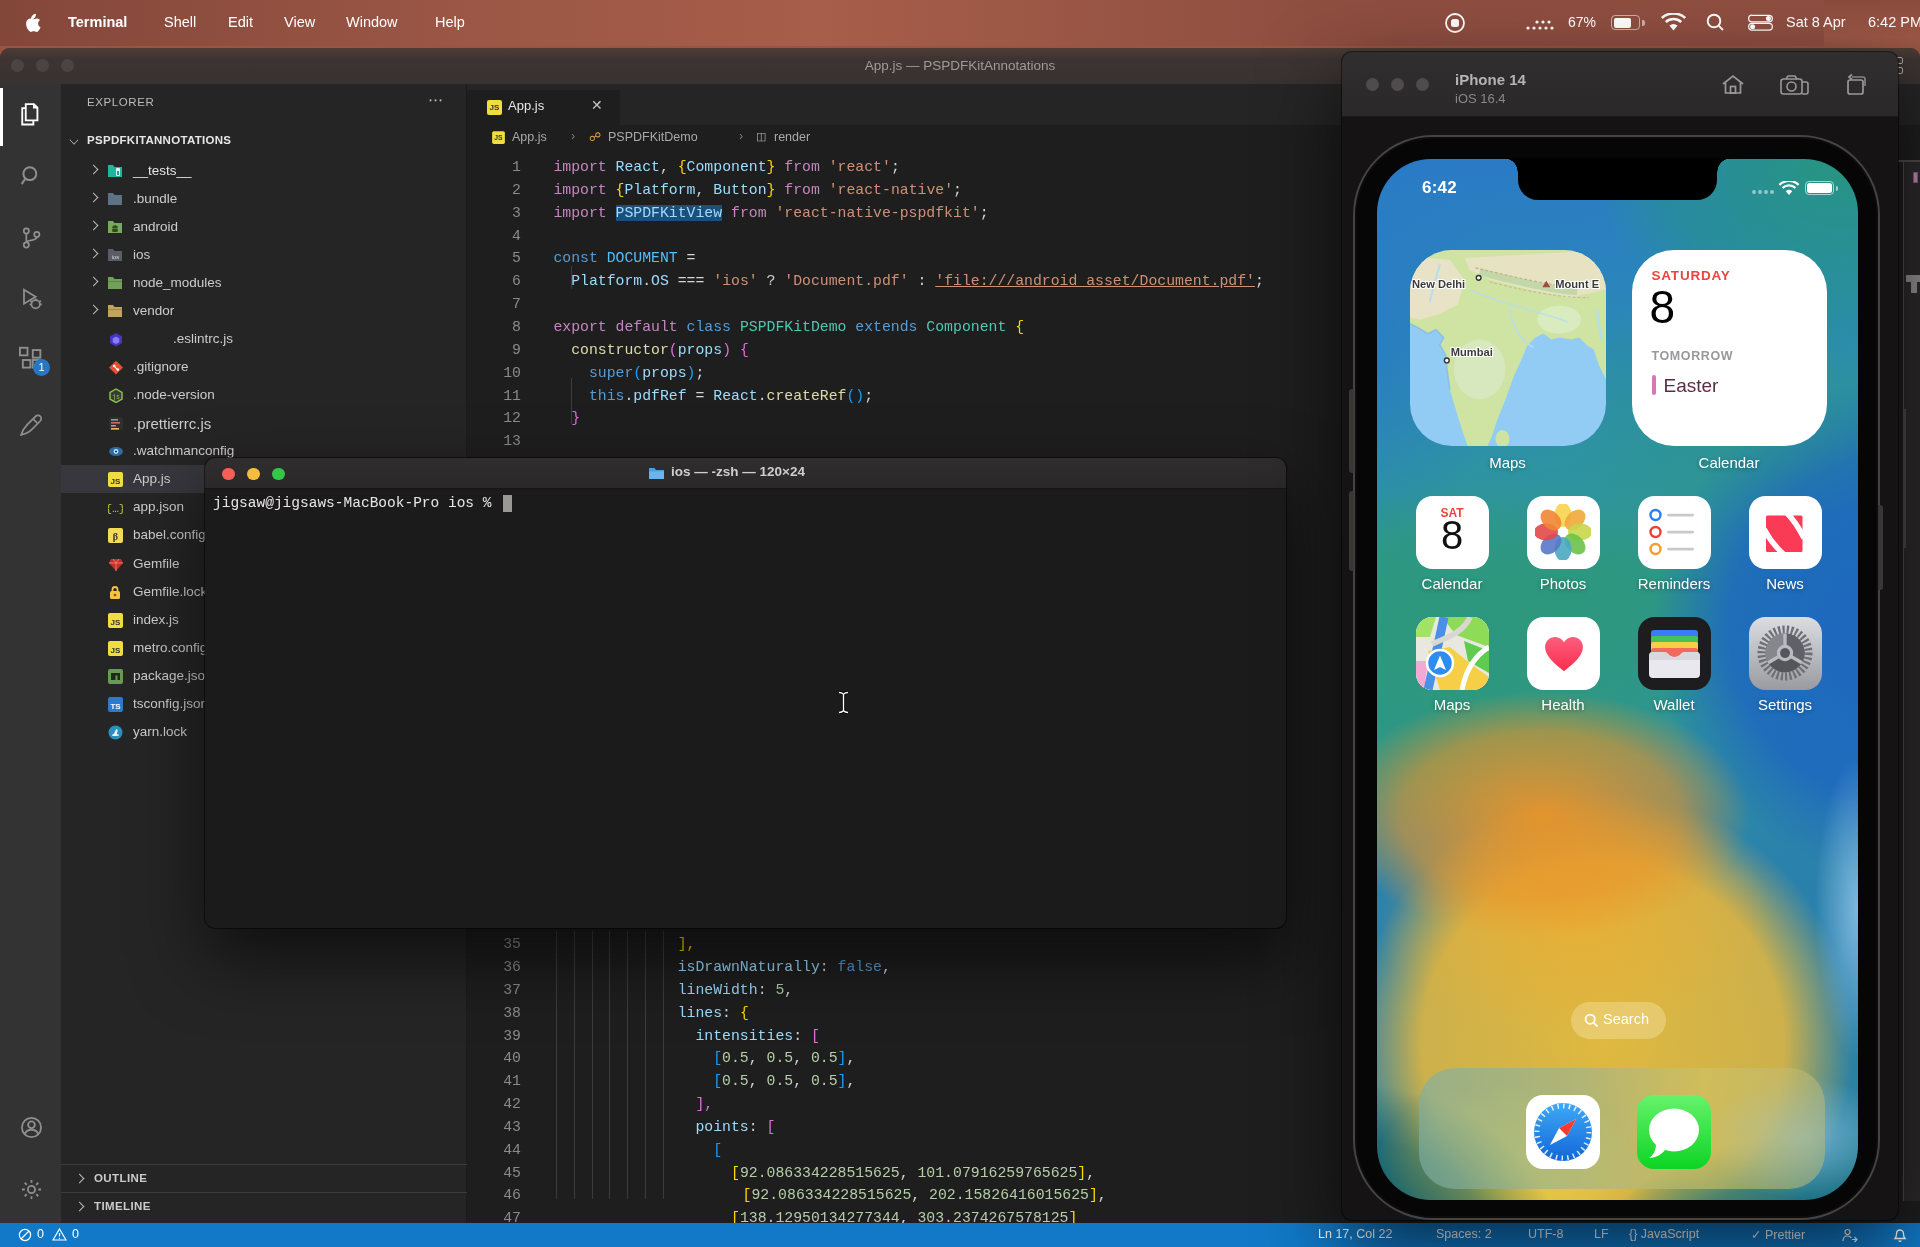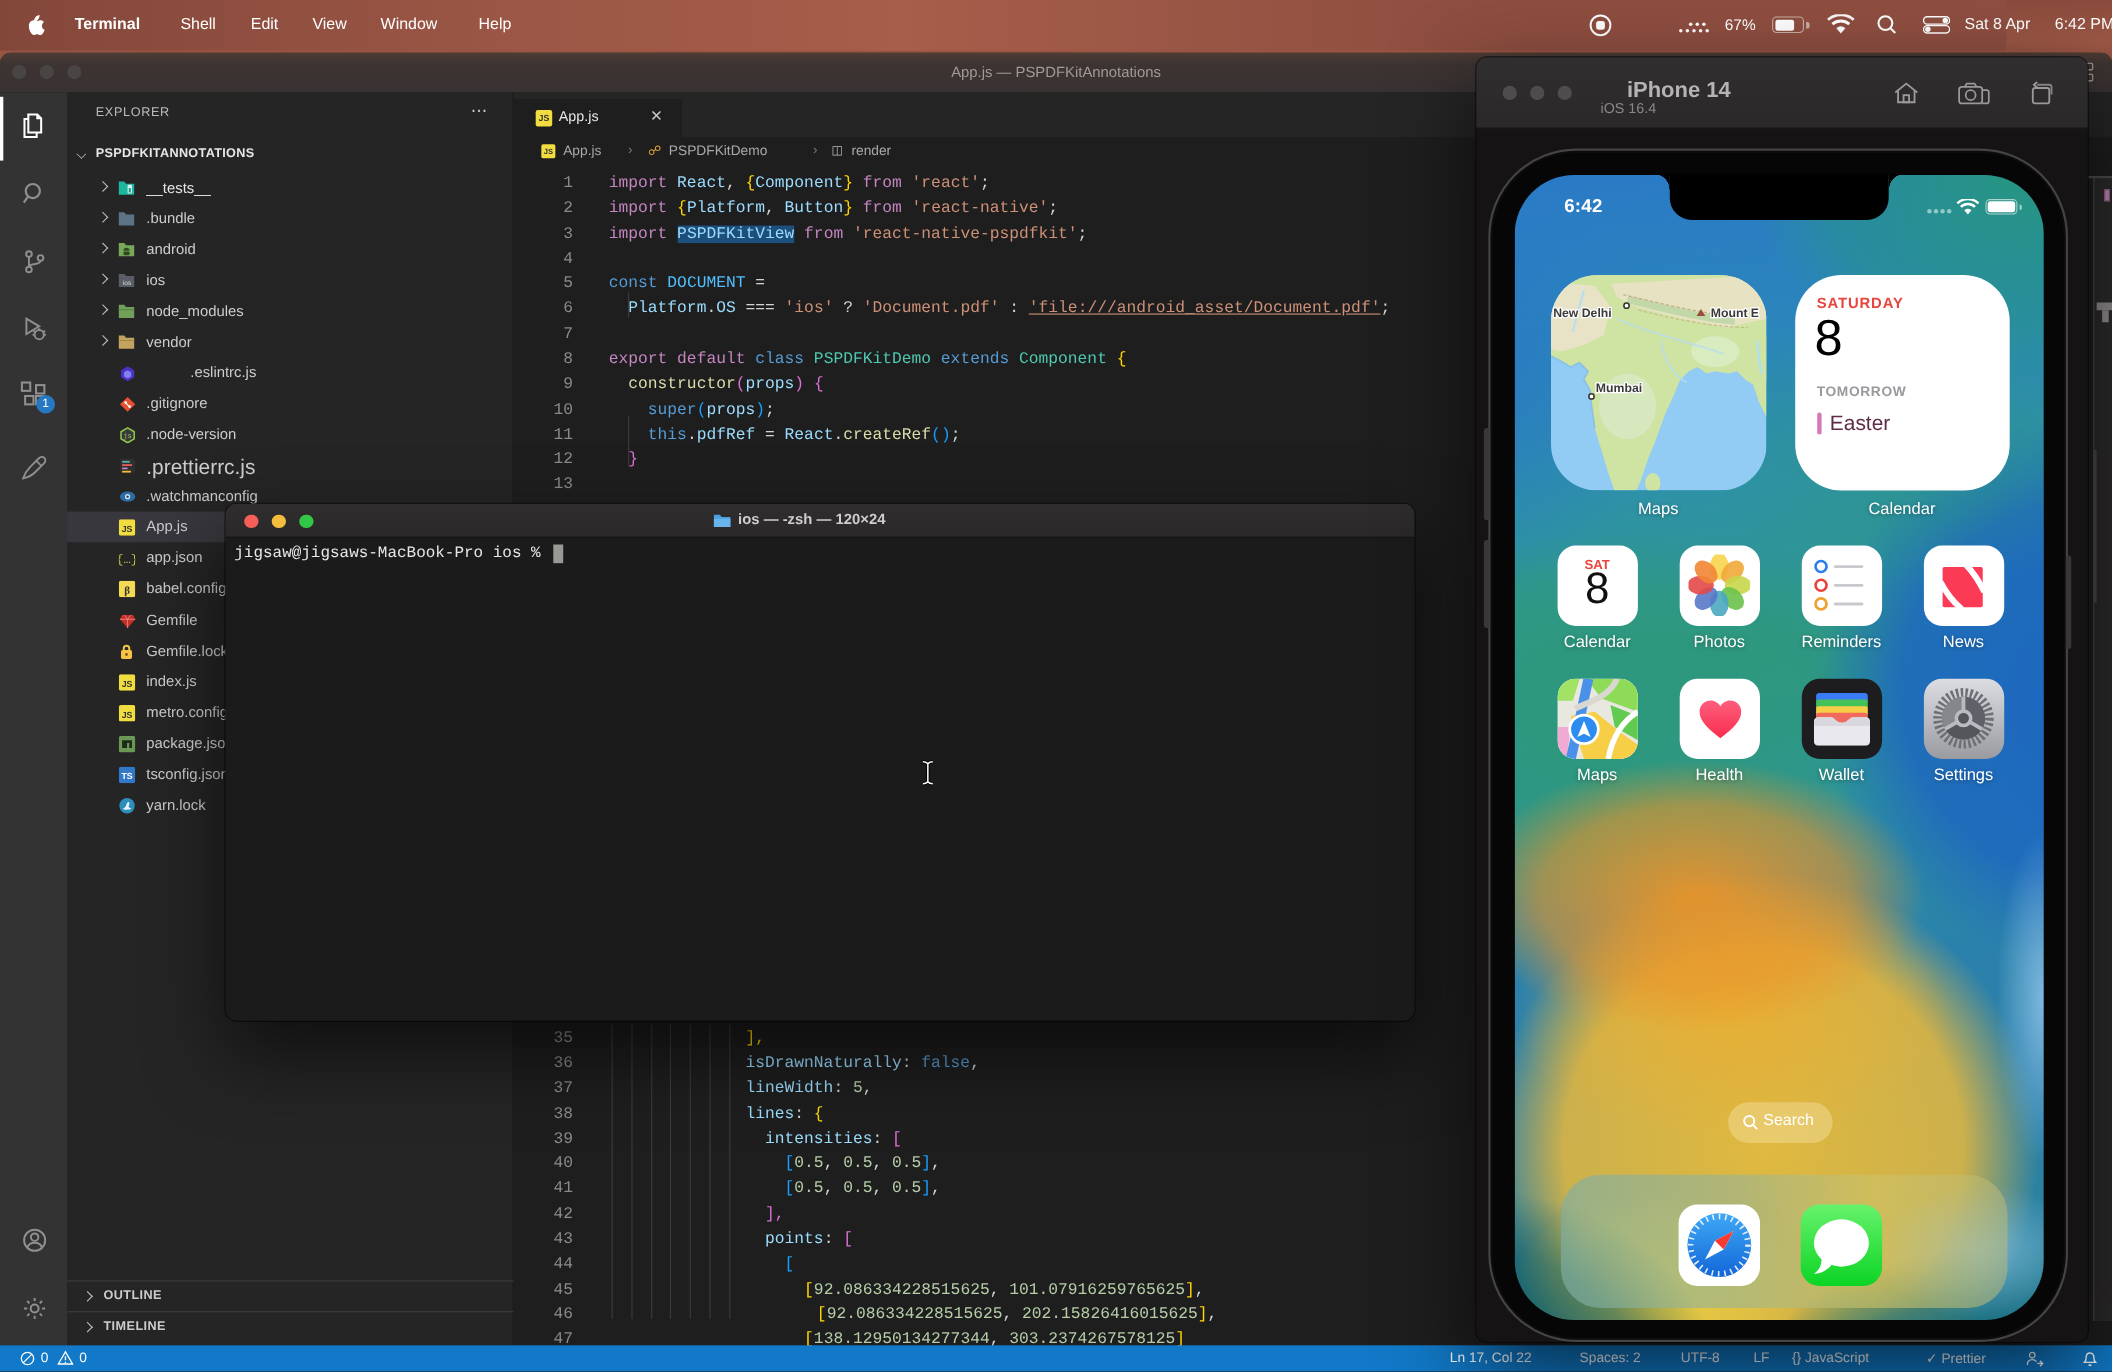--- a/index.html
+++ b/index.html
@@ -170,21 +170,21 @@
         <span class="abs" style="left:72px;top:6px;color:#cccccc;font-size:13.5px;">.node-version</span>
       </div>
 <div class="abs" style="left:61px;top:361.1px;width:406px;height:28px;">
         <span class="abs" style="left:47px;top:7px;"><svg width="16" height="15" viewBox="0 0 16 15">
             <rect x="1" y="1" width="14" height="13" rx="2" fill="#2f2f2f"></rect>
             <rect x="3" y="3" width="7" height="1.6" fill="#56b3b4"></rect>
             <rect x="3" y="6" width="9" height="1.6" fill="#ea5e5e"></rect>
             <rect x="3" y="9" width="5" height="1.6" fill="#bf85bf"></rect>
             <rect x="3" y="12" width="8" height="1.6" fill="#f7ba3e"></rect>
           </svg></span>
-        <span class="abs" style="left:72px;top:6px;color:#cccccc;font-size:19px;">.prettierrc.js</span>
+        <span class="abs" style="left:72px;top:6px;color:#cccccc;font-size:15px;">.prettierrc.js</span>
       </div>
 <div class="abs" style="left:61px;top:389.2px;width:406px;height:28px;">
         <span class="abs" style="left:47px;top:7px;"><svg width="16" height="15" viewBox="0 0 16 15">
             <ellipse cx="8" cy="7.5" rx="7" ry="4.6" fill="#2d6ca2"></ellipse>
             <circle cx="8" cy="7.5" r="2.4" fill="#cde6f7"></circle>
             <circle cx="8" cy="7.5" r="1.1" fill="#173a5e"></circle>
           </svg></span>
         <span class="abs" style="left:72px;top:6px;color:#cccccc;font-size:13.5px;">.watchmanconfig</span>
       </div>
 <div class="abs" style="left:61px;top:417.3px;width:406px;height:28px; background:#37373d;">
@@ -451,21 +451,21 @@
       <path d="M3,1.5 C5,1.5 6.5,2.2 7.5,3.2 C8.5,2.2 10,1.5 12,1.5 M7.5,3.2 V19.8 M3,21.5 C5,21.5 6.5,20.8 7.5,19.8 C8.5,20.8 10,21.5 12,21.5" stroke="#000" stroke-width="3.2" fill="none"></path>
       <path d="M3,1.5 C5,1.5 6.5,2.2 7.5,3.2 C8.5,2.2 10,1.5 12,1.5 M7.5,3.2 V19.8 M3,21.5 C5,21.5 6.5,20.8 7.5,19.8 C8.5,20.8 10,21.5 12,21.5" stroke="#fff" stroke-width="1.4" fill="none"></path>
     </svg>
 
 <div class="abs" style="left:1342px;top:52px;width:556px;height:1168px;background:#151314;border-radius:10px;box-shadow:0 30px 80px rgba(0,0,0,.65), 0 0 0 1px rgba(0,0,0,.5);">
 
   <div class="abs" style="left:0;top:0;width:556px;height:65px;background:linear-gradient(180deg,#312e2f 0%,#2b2829 100%);border-radius:10px 10px 0 0;border-bottom:1px solid #1c1a1a;">
     <div class="abs" style="left:24px;top:26px;width:13px;height:13px;border-radius:50%;background:#504c4d;"></div>
     <div class="abs" style="left:49px;top:26px;width:13px;height:13px;border-radius:50%;background:#504c4d;"></div>
     <div class="abs" style="left:74px;top:26px;width:13px;height:13px;border-radius:50%;background:#504c4d;"></div>
-    <span class="abs" style="left:113px;top:19px;color:#b6b3b4;font-size:20px;font-weight:bold;margin-left:24px;">iPhone 14</span>
+    <span class="abs" style="left:113px;top:19px;color:#b6b3b4;font-size:15px;font-weight:bold;">iPhone 14</span>
     <span class="abs" style="left:113px;top:39px;color:#8b8788;font-size:13px;">iOS 16.4</span>
     <svg class="abs" style="left:378px;top:21px;" width="26" height="24" viewBox="0 0 26 24" fill="none" stroke="#9b9899" stroke-width="1.7">
           <path d="M3,11 L13,3 L23,11"></path>
           <path d="M5.5,9.5 V20 H20.5 V9.5"></path>
           <rect x="10.5" y="13.5" width="5" height="6.5"></rect>
         </svg>
     <svg class="abs" style="left:438px;top:22px;" width="30" height="23" viewBox="0 0 30 23" fill="none" stroke="#9b9899" stroke-width="1.6">
           <rect x="1" y="5" width="21" height="15" rx="2.5"></rect>
           <path d="M6,5 L8,2 H15 L17,5"></path>
           <circle cx="11.5" cy="12.5" r="4.5"></circle>

